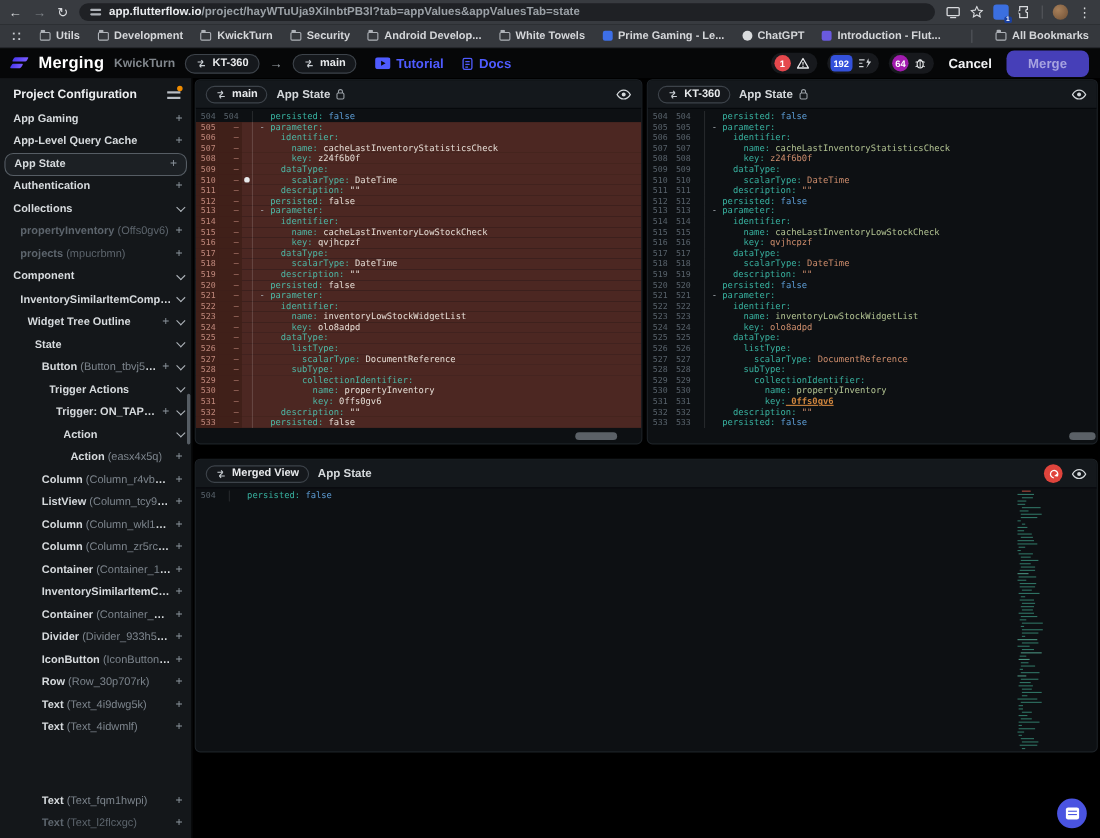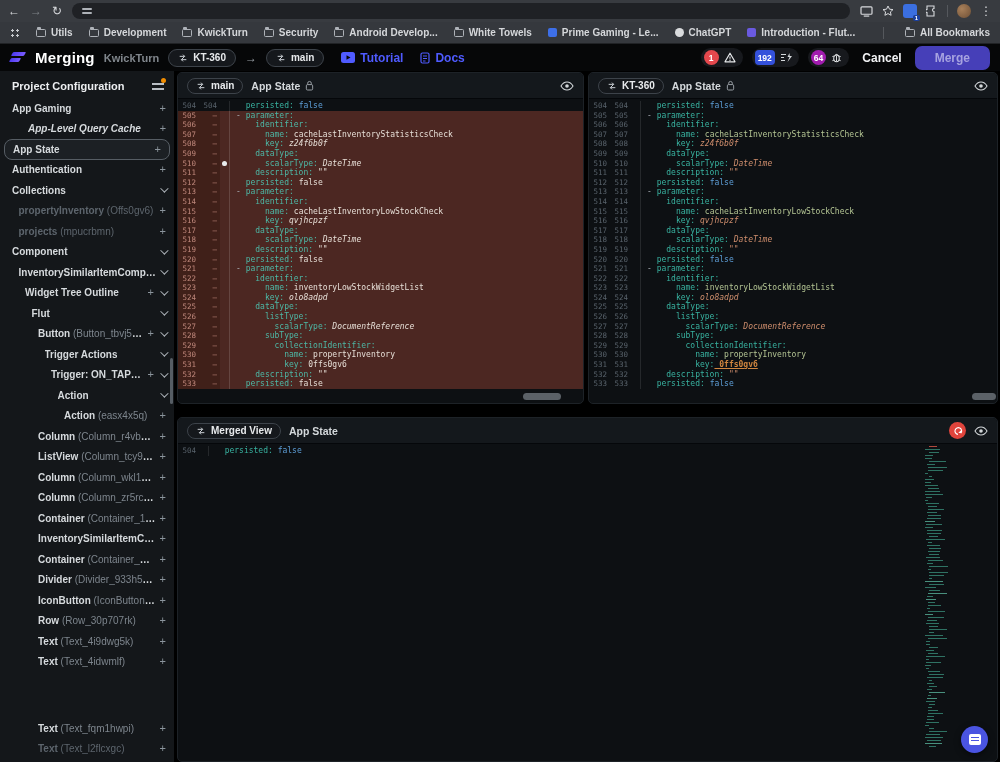--- a/index.html
+++ b/index.html
@@ -85,41 +85,41 @@
   .plus { color:#8b949c; font-size:11px; line-height:1; font-weight:400; }
   .chev { width:6px; height:6px; border-right:1.5px solid #aeb4ba; border-bottom:1.5px solid #aeb4ba;
     transform:rotate(45deg) translateY(-2px); }
   .sb-item.selected { border:1px solid #565d64; border-radius:8px; background:#1c2024; margin:0 4px; padding-left:8px !important; }
   .sb-scroll { position:absolute; right:1px; top:287px; width:3px; height:46px; background:#565d64; border-radius:2px; }
 
   
   .panel { position:absolute; background:#0d1013; border:1px solid #1d2227; border-radius:5px; overflow:hidden; }
   .p-left   { left:177px; top:72px;  width:407px; height:332px; }
   .p-right  { left:588px; top:72px;  width:410px; height:332px; }
-  .p-merged { left:177px; top:417px; width:821px; height:345px; }
+  .p-merged { left:177px; top:417px; width:821px; height:267px; }
   .panel-head { height:26px; background:#14181c; border-bottom:1px solid #05070a;
     display:flex; align-items:center; gap:8px; padding:0 9px; }
   .panel-head .branch-pill { padding:1.5px 8px; }
   .file-lbl { font-size:10.5px; font-weight:700; color:#d4d8db; display:flex; align-items:center; gap:5px; }
   .head-right { margin-left:auto; display:flex; align-items:center; gap:8px; }
   .undo-btn { width:17px; height:17px; border-radius:50%; background:#e0443c; border:none;
     display:flex; align-items:center; justify-content:center; }
 
   
   .code-area { position:relative; font-family:"DejaVu Sans Mono", monospace; font-size:8px; padding-top:2px; }
   .crow { display:flex; height:9.6px; line-height:9.6px; align-items:stretch; white-space:pre; }
   .crow .ln { width:21px; text-align:right; padding-right:3px; color:#58626b; flex:0 0 auto; font-size:7.5px; }
   .crow .mk { width:9px; flex:0 0 auto; position:relative; }
   .crow .codeln { border-left:1.5px solid rgba(255,255,255,.10); padding-left:6px; flex:1; color:#c7ccd1; }
   .crow.del { background:#4c2722; }
   .crow.del .ln { background:#402019; color:#c0887c; }
   .crow.del .codeln { border-left-color:rgba(255,255,255,.14); }
   .bulb { position:absolute; top:2px; left:2px; width:5px; height:5px; background:#e8eaec; border-radius:50% 50% 40% 40%; }
   .tk-k { color:#38b2a0; } .tk-b { color:#5e9fd8; } .tk-s { color:#b3c493; }
-  .tk-o { color:#cf8e6d;font-style:italic; } .tk-d { color:#aeb4ba; }
+  .tk-o { color:#cf8e6d; } .tk-d { color:#aeb4ba; }
   .tk-u { color:#d0863f; text-decoration:underline; font-weight:700; }
   .crow.del .tk-s, .crow.del .tk-o, .crow.del .tk-b, .crow.del .tk-u { color:#e6ded6; text-decoration:none; font-weight:400; }
   .crow.del .tk-k { color:#4db8a6; }
   .hscroll { position:absolute; height:7px; border-radius:4px; background:#5b6167; }
 
   
   .minimap { position:absolute; right:44px; top:28px; width:28px; }
   .minimap .bar { height:1px; margin-bottom:2px; background:#2f7263; }
   .minimap .bar.red { background:#b04a3e; }
 
@@ -135,20 +135,21 @@
 <body>
 
 <div class="screen">
 
   <div class="chrome-bar">
     <span class="nav-ico">←</span>
     <span class="nav-ico dim">→</span>
     <span class="nav-ico">↻</span>
     <div class="url-pill">
       <span class="site-ico"></span>
+      <span class="url-text"><b>app.flutterflow.io</b><span>/project/hayWTuUja9XiInbtPB3l?tab=appValues&amp;appValuesTab=state</span></span>
     </div>
     <div class="chrome-right">
       <svg width="13" height="11" viewBox="0 0 14 12">
           <rect x="1" y="1" width="12" height="8" rx="1" fill="none" stroke="#d8dadd" stroke-width="1.3"></rect>
           <path d="M4 11h6" stroke="#d8dadd" stroke-width="1.3"></path>
         </svg>
       <svg width="12" height="12" viewBox="0 0 12 12">
           <path d="M6 1l1.5 3.2 3.5.4-2.6 2.3.7 3.4L6 8.6 2.9 10.3l.7-3.4L1 4.6l3.5-.4z" fill="none" stroke="#d8dadd" stroke-width="1"></path>
         </svg>
       <span class="ext-badge">
@@ -284,21 +285,21 @@
           <span class="tune-dot"></span>
         </span>
     </div>
     <div class="sb-list" id="sb-list">
         <div class="sb-item" style="padding-left: 12px;">
           <span class="txt">App Gaming</span>
           <span class="icons">
             <span class="plus">+</span>
           </span>
         </div>
-        <div class="sb-item" style="padding-left: 28px; font-style: italic;">
+        <div class="sb-item" style="padding-left: 12px;">
           <span class="txt">App-Level Query Cache</span>
           <span class="icons">
             <span class="plus">+</span>
           </span>
         </div>
         <div class="sb-item selected" style="padding-left: 12px;">
           <span class="txt">App State</span>
           <span class="icons">
             <span class="plus">+</span>
           </span>
@@ -340,21 +341,21 @@
           </span>
         </div>
         <div class="sb-item" style="padding-left: 25px;">
           <span class="txt">Widget Tree Outline</span>
           <span class="icons">
             <span class="plus">+</span>
             <span class="chev"></span>
           </span>
         </div>
         <div class="sb-item" style="padding-left: 31.5px;">
-          <span class="txt">Flut</span>
+          <span class="txt">State</span>
           <span class="icons">
             <span class="chev"></span>
           </span>
         </div>
         <div class="sb-item" style="padding-left: 38px;">
           <span class="txt">Button<span class="sub"> (Button_tbvj5v9f)</span></span>
           <span class="icons">
             <span class="plus">+</span>
             <span class="chev"></span>
           </span>

